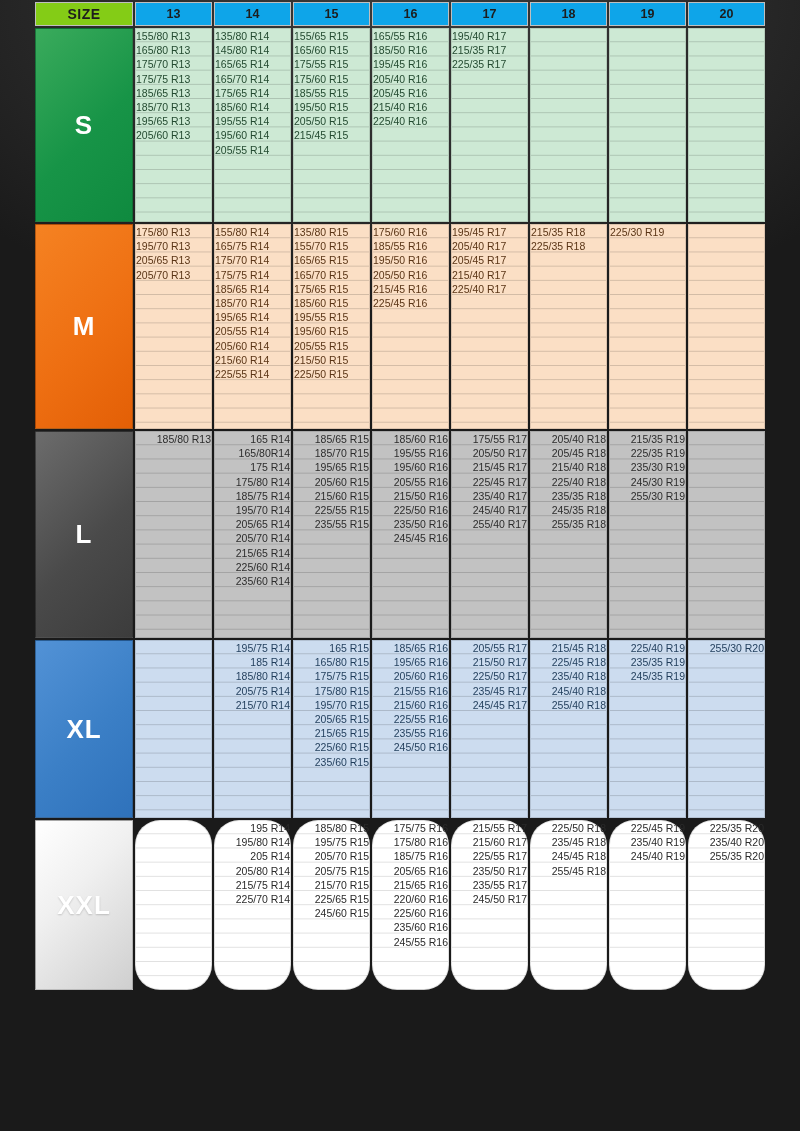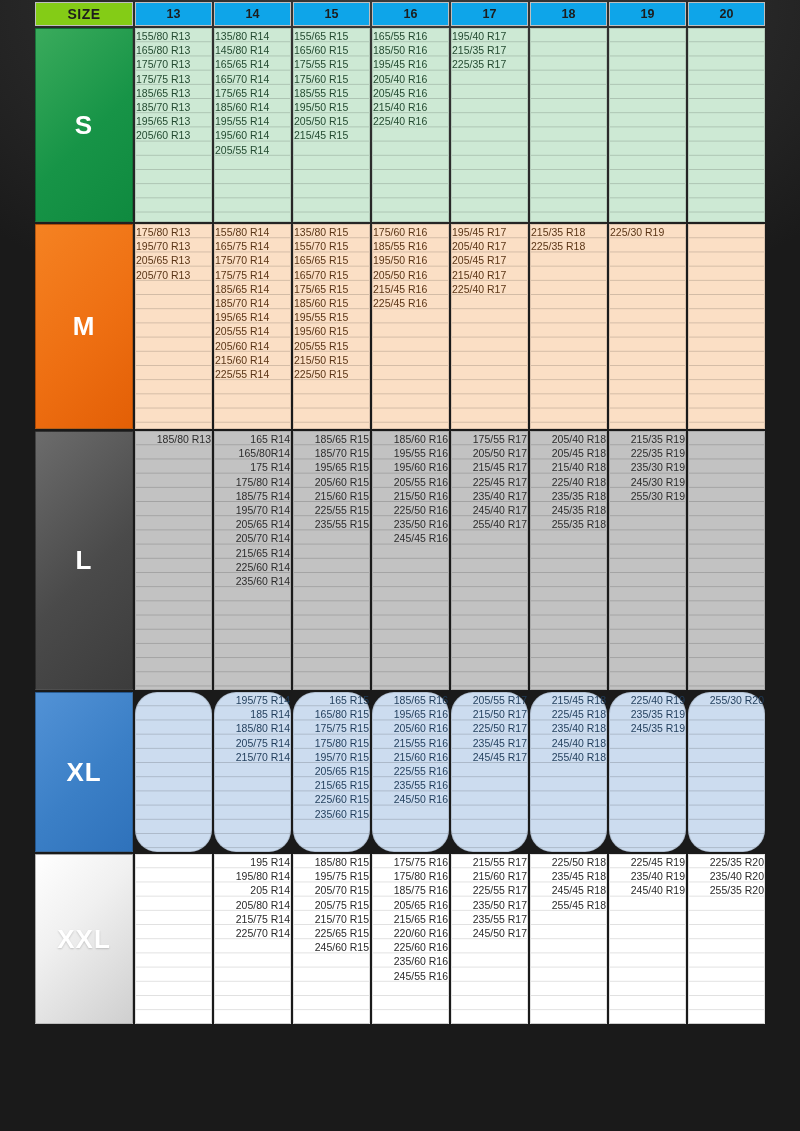--- a/index.html
+++ b/index.html
@@ -114,28 +114,29 @@
     );
   }
   .row-xxl .fill {
     background-image: repeating-linear-gradient(
       to bottom,
       transparent 0px,
       transparent 12px,
       rgba(0,0,0,.12) 12px,
       rgba(0,0,0,.12) 13px
     );
+    border-radius: 25px;
   }
   .align-left  { text-align: left; }
   .align-right { text-align: right; }
 
   .row-s   .cell { height: 194px; }
   .row-m   .cell { height: 205px; margin-top: 16px; }
-  .row-l   .cell { height: 259px; }
-  .row-xl  .cell { height: 160px; border-radius: 22px; }
+  .row-l   .cell { height: 207px; }
+  .row-xl  .cell { height: 178px; }
   .row-xxl .cell { height: 170px; }
 </style>
 </head>
 <body>
 
 <div class="page">
 
 
   <table class="size-table">
     <colgroup>

